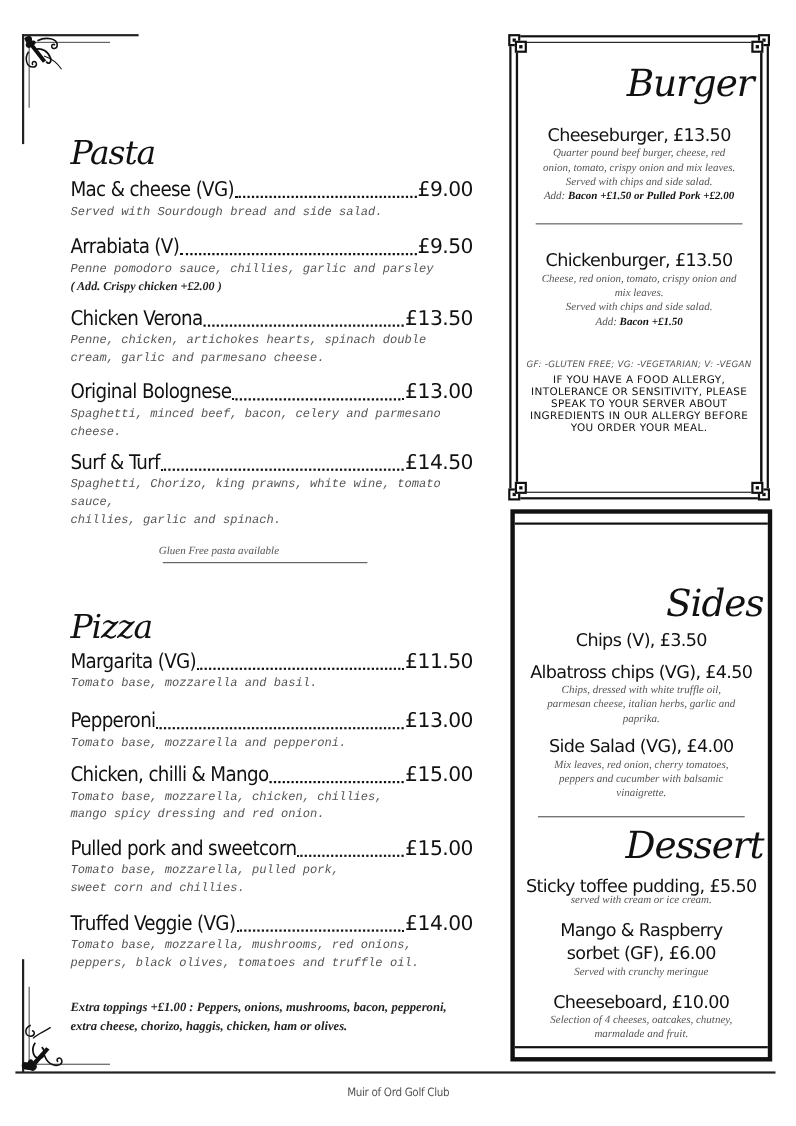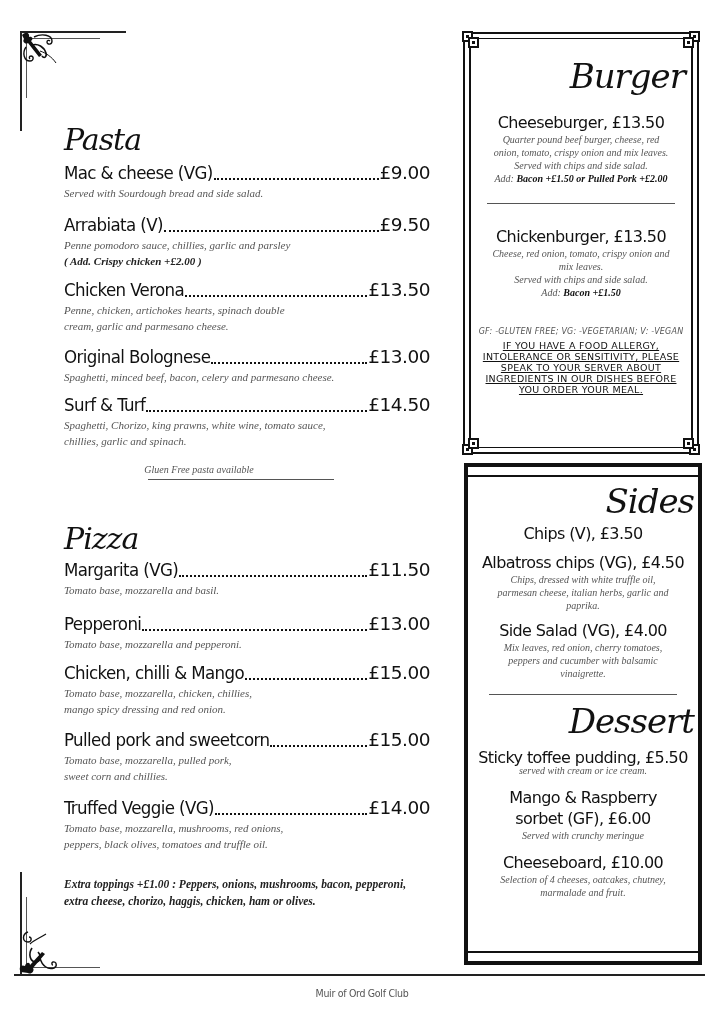--- a/index.html
+++ b/index.html
@@ -8,40 +8,40 @@
   .frame-line { position: absolute; background: #222; }
   .ornament { position: absolute; }
 
   .left-col { position: absolute; left: 64px; top: 90px; width: 366px; margin-top: 25px; }
   .script-title { font-family: "DejaVu Serif", serif; font-style: italic; font-size: 30px; line-height: 34px; color: #111; letter-spacing: -1px; }
   .item { position: relative; }
   .item-row { display: flex; align-items: baseline; font-family: "DejaVu Sans Condensed", "DejaVu Sans", sans-serif; font-size: 18.5px; line-height: 24px; color: #111; white-space: nowrap; }
   .item-name { flex: 0 0 auto; letter-spacing: -0.6px; transform-origin: left; }
   .dots { flex: 1 1 auto; overflow: hidden; margin: 0 1px; border-bottom: 2px dotted #111; height: 0; align-self: flex-end; margin-bottom: 5px; }
   .item-price { flex: 0 0 auto; font-family: "DejaVu Sans", sans-serif; letter-spacing: -0.5px; }
-  .desc { font-family: Liberation Serif, serif; font-style: italic; font-size: 11px; line-height: 16px; color: #555; }
+  .desc { font-family: Liberation Mono, monospace; font-style: italic; font-size: 11px; line-height: 16px; color: #555; }
   .desc-bold { font-family: "Liberation Serif", serif; font-style: italic; font-weight: bold; font-size: 11px; line-height: 16px; color: #222; }
   .note-center { text-align: center; font-family: "Liberation Serif", serif; font-style: italic; font-size: 10px; color: #555; }
   .rule { height: 1px; background: #555; }
 
   .extras { font-family: "Liberation Serif", serif; font-style: italic; font-weight: bold; font-size: 11.5px; line-height: 17px; color: #222; }
 
   
   .burger-box { position: absolute; left: 463px; top: 32px; width: 236px; height: 422px; }
   .bb-outer { position: absolute; border: 2px solid #111; }
   .sq { position: absolute; width: 7px; height: 7px; border: 2px solid #111; background: #fff; box-sizing: content-box; }
   .sq::after { content: ""; position: absolute; left: 2px; top: 2px; width: 3px; height: 3px; background: #111; }
 
   .rbox-content { position: absolute; left: 14px; right: 14px; text-align: center; }
   .r-title { font-family: "DejaVu Serif", serif; font-style: italic; font-size: 32px; line-height: 40px; color: #111; letter-spacing: -1px; text-align: right; }
   .r-item { font-family: "DejaVu Sans", sans-serif; font-size: 16px; line-height: 21px; color: #111; letter-spacing: -0.6px; }
   .r-desc { font-family: "Liberation Serif", serif; font-style: italic; font-size: 10px; line-height: 13px; color: #555; }
   .r-desc b { color: #111; }
   .legend { font-family: "DejaVu Sans", sans-serif; font-style: italic; font-size: 8px; color: #555; letter-spacing: 0.2px; }
-  .allergy { font-family: "DejaVu Sans", sans-serif; font-size: 9.5px; line-height: 11px; color: #111; letter-spacing: 0.3px; text-decoration: underline; }
+  .allergy { font-family: "DejaVu Sans", sans-serif; font-size: 9.5px; line-height: 11px; color: #111; letter-spacing: 0.3px; }
 
   .sides-box { position: absolute; left: 464px; top: 463px; width: 230px; height: 494px; border: 4px solid #111; }
   .sides-inner-line { position: absolute; left: 0; right: 0; top: 8px; height: 2px; background: #111; }
 
   .footer { position: absolute; left: 0; width: 724px; top: 987px; text-align: center; font-family: "DejaVu Sans Condensed", "DejaVu Sans", sans-serif; font-size: 10.5px; color: #555; letter-spacing: -0.3px; }
 </style>
 </head>
 <body>
 
 <div class="frame-line" style="left:20px; top:31px; width:106px; height:1.5px;"></div>
@@ -216,32 +216,32 @@
       <div class="r-desc">mix leaves.</div>
       <div class="r-desc">Served with chips and side salad.</div>
       <div class="r-desc"><span>Add: </span><b>Bacon +£1.50</b></div>
     </div>
 
     <div class="legend" style="margin-top:28px;">GF: -GLUTEN FREE; VG: -VEGETARIAN; V: -VEGAN</div>
     <div style="margin-top:4px;">
       <div class="allergy">IF YOU HAVE A FOOD ALLERGY,</div>
       <div class="allergy">INTOLERANCE OR SENSITIVITY, PLEASE</div>
       <div class="allergy">SPEAK TO YOUR SERVER ABOUT</div>
-      <div class="allergy">INGREDIENTS IN OUR DISHES BEFORE</div>
+      <div class="allergy">INGREDIENTS IN OUR ALLERGY BEFORE</div>
       <div class="allergy">YOU ORDER YOUR MEAL.</div>
     </div>
   </div>
 </div>
 
 <div class="sides-box">
   <div class="sides-inner-line"></div>
   <div class="sides-inner-line" style="top:auto; bottom:8px;"></div>
 
   <div class="rbox-content" style="top:14px; left:4px; right:4px;">
-    <div class="r-title" style="font-size:34px; line-height:40px;">Sides</div>
+    <div class="r-title" style="font-size:34px; line-height:40px;margin-top:48px;">Sides</div>
 
     <div style="margin-top:2px;">
       <div class="r-item">Chips (V), £3.50</div>
     </div>
 
     <div style="margin-top:8px;">
       <div class="r-item">Albatross chips (VG), £4.50</div>
       <div class="r-desc">Chips, dressed with white truffle oil,</div>
       <div class="r-desc">parmesan cheese, italian herbs, garlic and</div>
       <div class="r-desc">paprika.</div>

